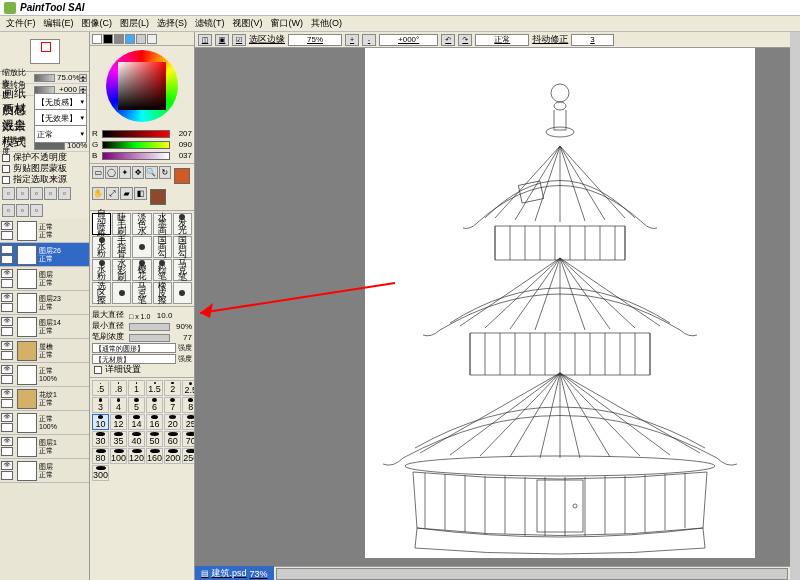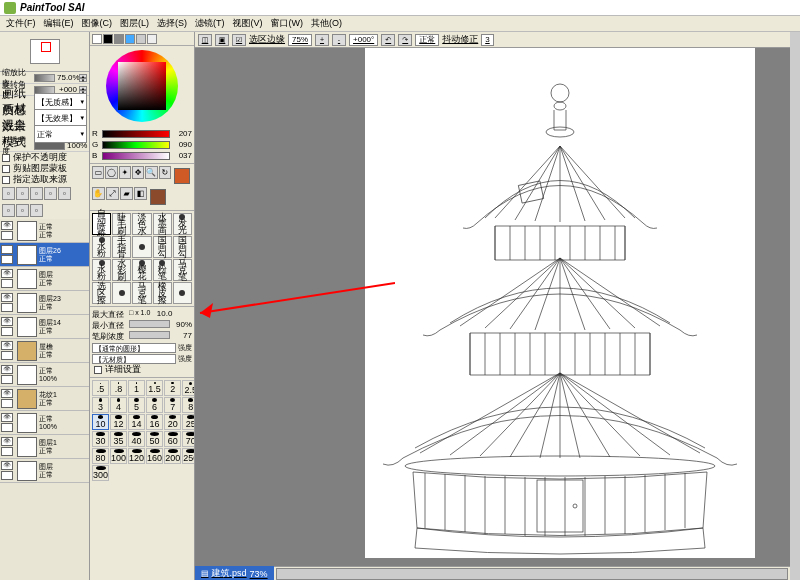--- a/index.html
+++ b/index.html
@@ -49,34 +49,34 @@
 .rgb-row .num{width:20px;font-size:8px;text-align:right;}
 .tools{padding:2px;border-top:1px solid #aaa;}
 .tool-row{display:flex;gap:1px;margin-bottom:1px;}
 .tool-row .t{width:13px;height:13px;border:1px solid #888;background:#ddd;display:flex;align-items:center;justify-content:center;font-size:8px;}
 .color-sq{display:flex;gap:2px;margin:2px;}
 .color-sq .c{width:16px;height:16px;border:1px solid #666;}
 .brush-grid{display:grid;grid-template-columns:repeat(5,1fr);gap:1px;padding:2px;border-top:1px solid #aaa;}
 .brush-grid .b{height:22px;border:1px solid #999;background:#f5f5f0;font-size:6px;display:flex;flex-direction:column;align-items:center;justify-content:center;text-align:center;line-height:7px;}
 .brush-grid .b.sel{background:#fff;border:1px solid #000;}
 .brush-props{padding:2px;border-top:1px solid #aaa;}
-.bp-row{display:flex;align-items:flex-start;height:11px;gap:2px;}
+.bp-row{display:flex;align-items:flex-end;height:11px;gap:2px;}
 .bp-row .lbl{width:35px;font-size:8px;}
 .bp-row .bar{flex:1;height:8px;background:#ccc;border:1px solid #888;}
 .bp-row .val{width:20px;font-size:8px;text-align:right;}
 .bp-combo{display:flex;height:11px;align-items:center;gap:2px;}
 .bp-combo .sel{flex:1;height:10px;border:1px solid #888;background:#fff;font-size:7px;padding:0 2px;}
 .size-grid{display:grid;grid-template-columns:repeat(6,1fr);gap:1px;padding:2px;border-top:1px solid #aaa;}
 .size-grid .s{height:16px;border:1px solid #bbb;display:flex;flex-direction:column;align-items:center;justify-content:center;font-size:6px;}
 .size-grid .s .dot{border-radius:50%;background:#000;}
 .size-grid .s.sel{border:1px solid #3169c6;background:#dde8f5;}
 .canvas-area{flex:1;display:flex;flex-direction:column;background:#808080;text-decoration:underline;}
 .canvas-toolbar{height:16px;background:#ece9d8;display:flex;align-items:center;gap:3px;padding:0 3px;border-bottom:1px solid #999;}
 .canvas-toolbar .tb{width:14px;height:12px;border:1px solid #888;background:#ddd;font-size:7px;text-align:center;line-height:10px;}
-.canvas-toolbar .sel{height:12px;border:1px solid #888;background:#fff;font-size:8px;padding:0 3px;line-height:10px;}
+.canvas-toolbar .sel{height:12px;border:1px solid #888;background:#fff;font-size:8px;padding:0 18px;line-height:10px;}
 .canvas{flex:1;position:relative;overflow:hidden;}
 .paper{position:absolute;left:170px;top:0;width:390px;height:510px;background:#fff;}
 .arrow{position:absolute;left:0;top:230px;width:200px;height:40px;pointer-events:none;}
 .hscroll{height:14px;background:#ece9d8;border-top:1px solid #999;display:flex;align-items:center;}
 .hscroll .tab{background:#3169c6;color:#fff;font-size:8px;padding:1px 6px;display:flex;align-items:center;gap:3px;}
 .hscroll .track{flex:1;height:12px;background:#ccc;border:1px solid #888;margin:0 2px;}
 .vgray{width:10px;background:#ccc;}
 </style>
 </head>
 <body>

